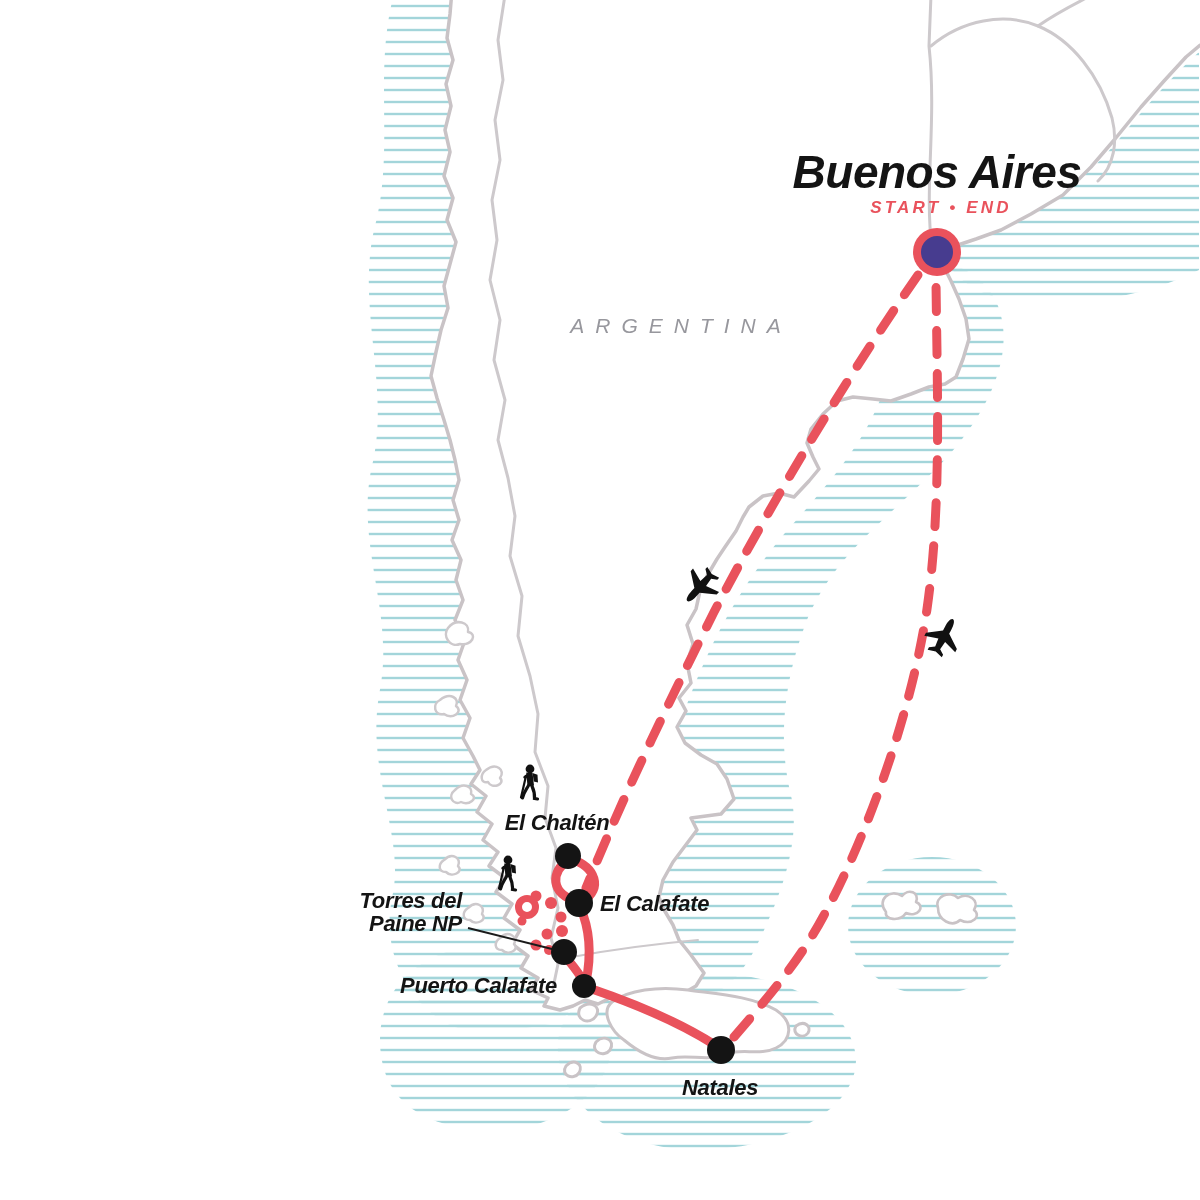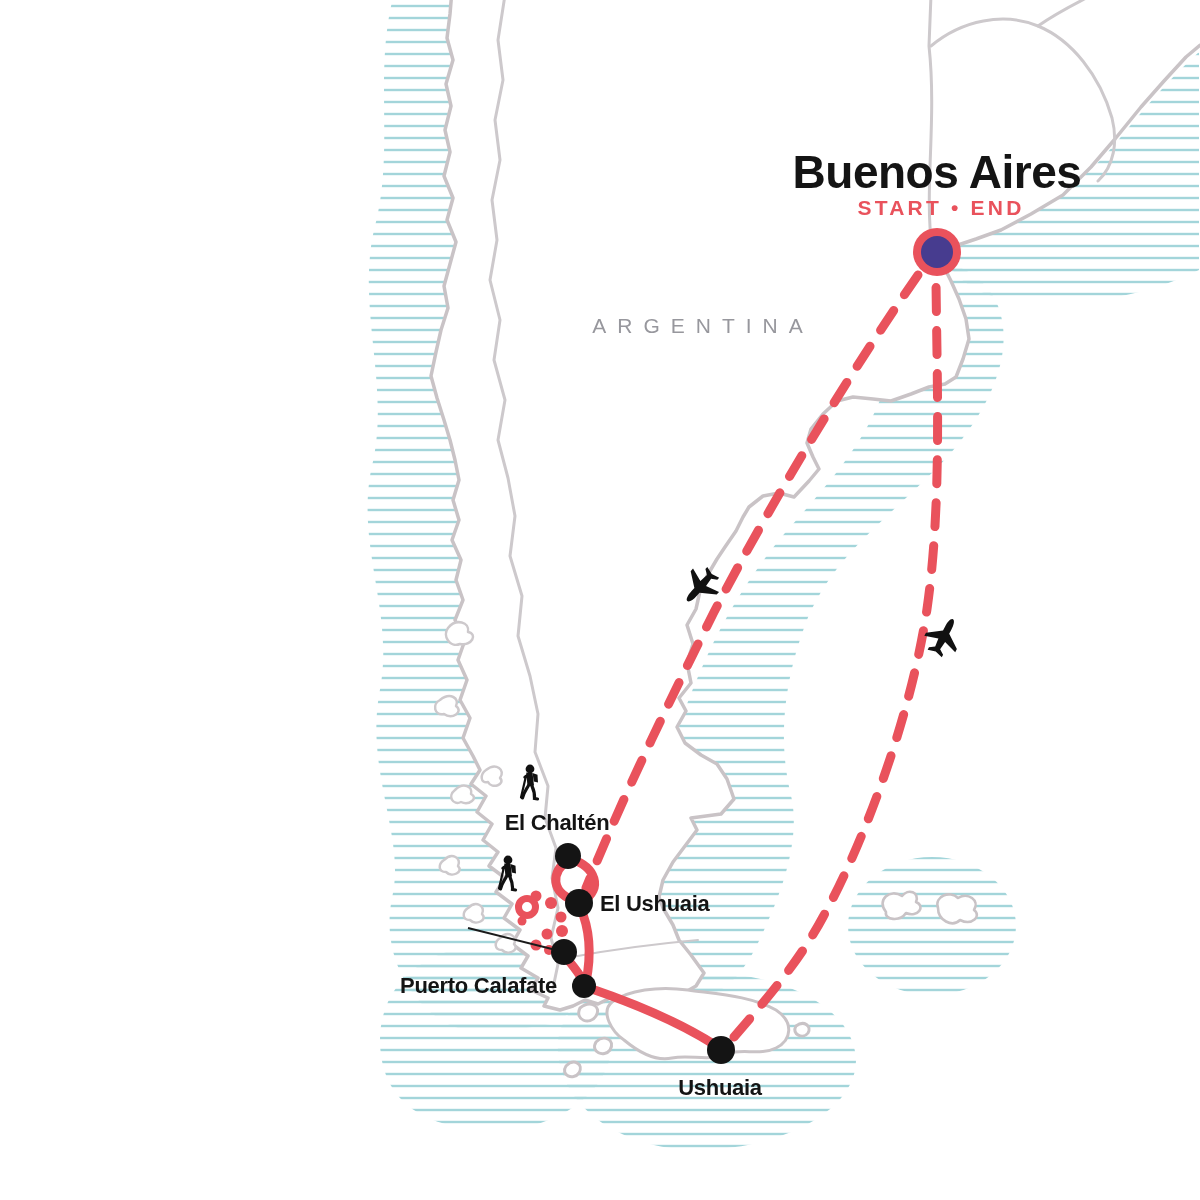--- a/index.html
+++ b/index.html
@@ -8,30 +8,30 @@
     --c-ocean_hatch:#a3d5da;
     --c-coastline:#c9c3c6;
     --c-border:#cdc9cc;
     --c-country_label:#97979d;
     --c-stop_dot:#141414;
     --c-label_text:#141414;
     --c-background:#ffffff;
   }
   html,body{margin:0;padding:0;}
   body{background:#fff;font-family:"Liberation Sans",sans-serif;}
-  .map-wrap{position:relative;width:1200px;height:1200px;background:var(--c-background);overflow:hidden;}
+  .map-wrap{position:relative;width:1200px;height:1200px;background:var(--c-background);overflow:hidden;font-style:italic;}
   .map-svg{position:absolute;left:0;top:0;}
   .label{position:absolute;white-space:nowrap;color:var(--c-label_text);
          font-weight:bold;transform:translate(-50%,-50%);line-height:1.05;}
   .label--city{font-size:22px;letter-spacing:-0.3px;}
   .label--left-anchor{transform:translate(0,-50%);}
   .label--right-anchor{transform:translate(-100%,-50%);text-align:right;}
   .label--title{font-size:46px;letter-spacing:-0.5px;}
-  .label--startend{font-size:21px;letter-spacing:3.2px;color:var(--c-route);}
-  .label--country{font-size:21px;font-weight:normal;letter-spacing:11px;color:var(--c-country_label);margin-left:22px;}
+  .label--startend{font-size:17px;letter-spacing:3.2px;color:var(--c-route);}
+  .label--country{font-size:21px;font-weight:normal;letter-spacing:11px;color:var(--c-country_label);}
 </style>
 </head>
 <body>
 
 <div class="map-wrap">
 
   <svg class="map-svg" width="1200" height="1200" viewBox="0 0 1200 1200">
     <defs>
       <pattern id="hatch" width="10" height="12" patternUnits="userSpaceOnUse">
         <line x1="0" y1="6" x2="10" y2="6" style="stroke:var(--c-ocean_hatch)" stroke-width="2.4"></line>
@@ -134,16 +134,20 @@
     <g>
       <circle cx="937" cy="252" r="24" style="fill:var(--c-route)"></circle>
       <circle cx="937" cy="252" r="16" style="fill:var(--c-marker_inner)"></circle>
     </g>
   </svg>
 
   <div class="label label--title" style="left:937px;top:172px;">Buenos Aires</div>
   <div class="label label--startend" style="left:941px;top:208px;">START • END</div>
   <div class="label label--country" style="left:681px;top:326px;">ARGENTINA</div>
   <div class="label label--city" style="left:557px;top:823px;">El Chaltén</div>
-  <div class="label label--city label--left-anchor" style="left:600px;top:904px;">El Ushuaia</div>
+  <div class="label label--city label--left-anchor" style="left:600px;top:904px;">El Calafate</div>
+  <div class="label label--city label--right-anchor" style="left:462px;top:912px;">
+    <span style="display:block;">Torres del</span>
+    <span style="display:block;">Paine NP</span>
+  </div>
   <div class="label label--city label--right-anchor" style="left:557px;top:986px;">Puerto Calafate</div>
-  <div class="label label--city" style="left:720px;top:1088px;">Ushuaia</div>
+  <div class="label label--city" style="left:720px;top:1088px;">Natales</div>
 </div>
 
 </body></html>

